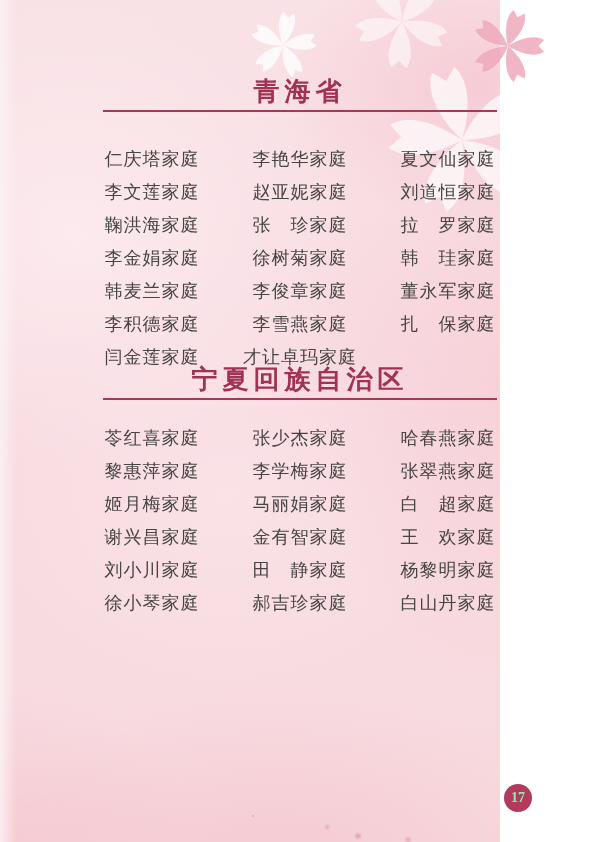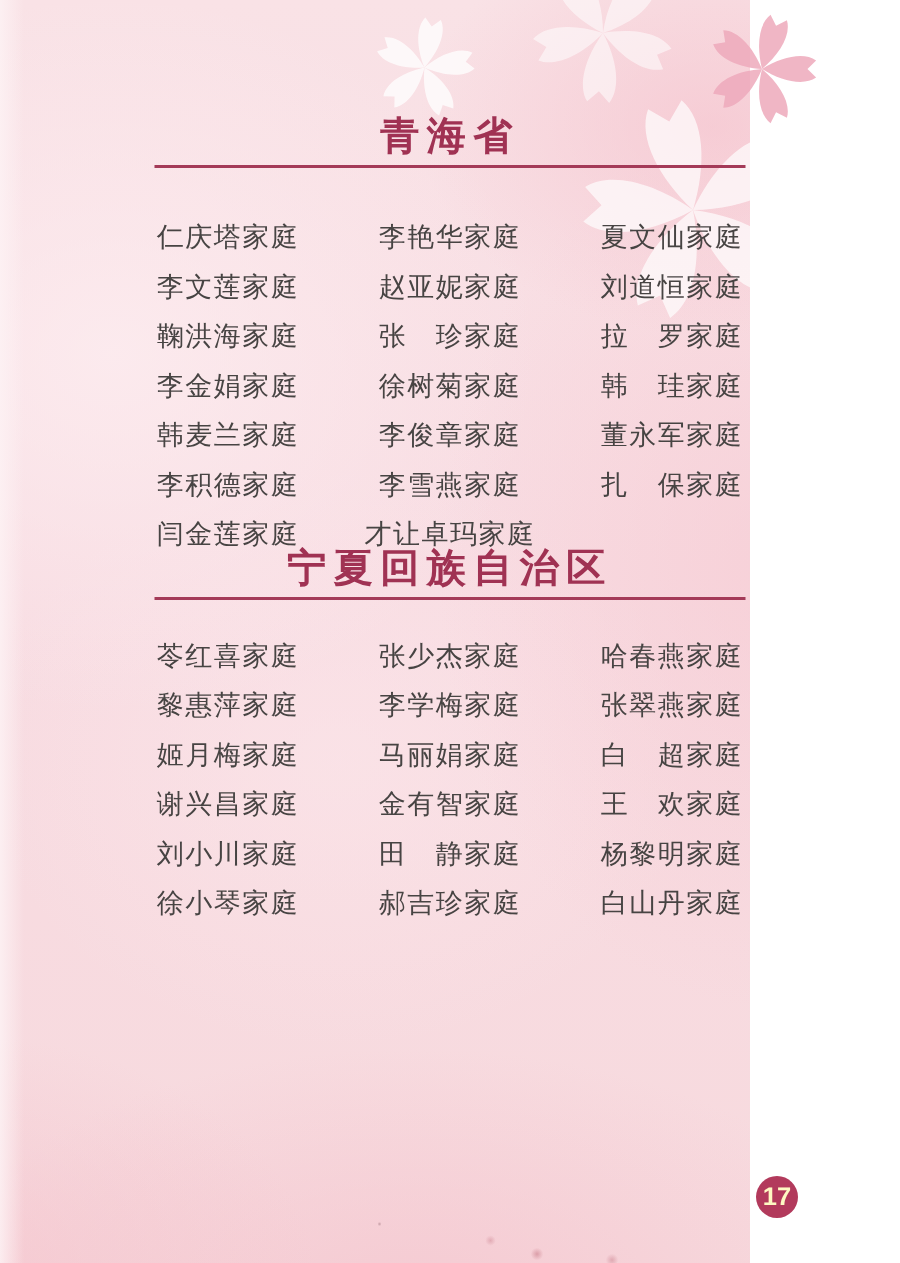--- a/index.html
+++ b/index.html
@@ -62,23 +62,23 @@
     letter-spacing: 1px;
     color: #474443;
     white-space: pre;
   }
   .page-num {
     position: absolute;
     left: 504px; top: 784px;
     width: 28px; height: 28px;
     border-radius: 50%;
     background: #b23a5c;
-    color: #fef9c3;
-    font-family: Liberation Sans, sans-serif;
-    font-size: 17px; font-weight: bold;
+    color: #86efac;
+    font-family: Liberation Serif, serif;
+    font-size: 14px; font-weight: bold;
     display: flex; align-items: center; justify-content: center;
   }
 </style>
 </head>
 <body>
 
 <div class="page">
 
   <svg class="flowers" viewBox="0 0 600 842" aria-hidden="true">
     <defs>

